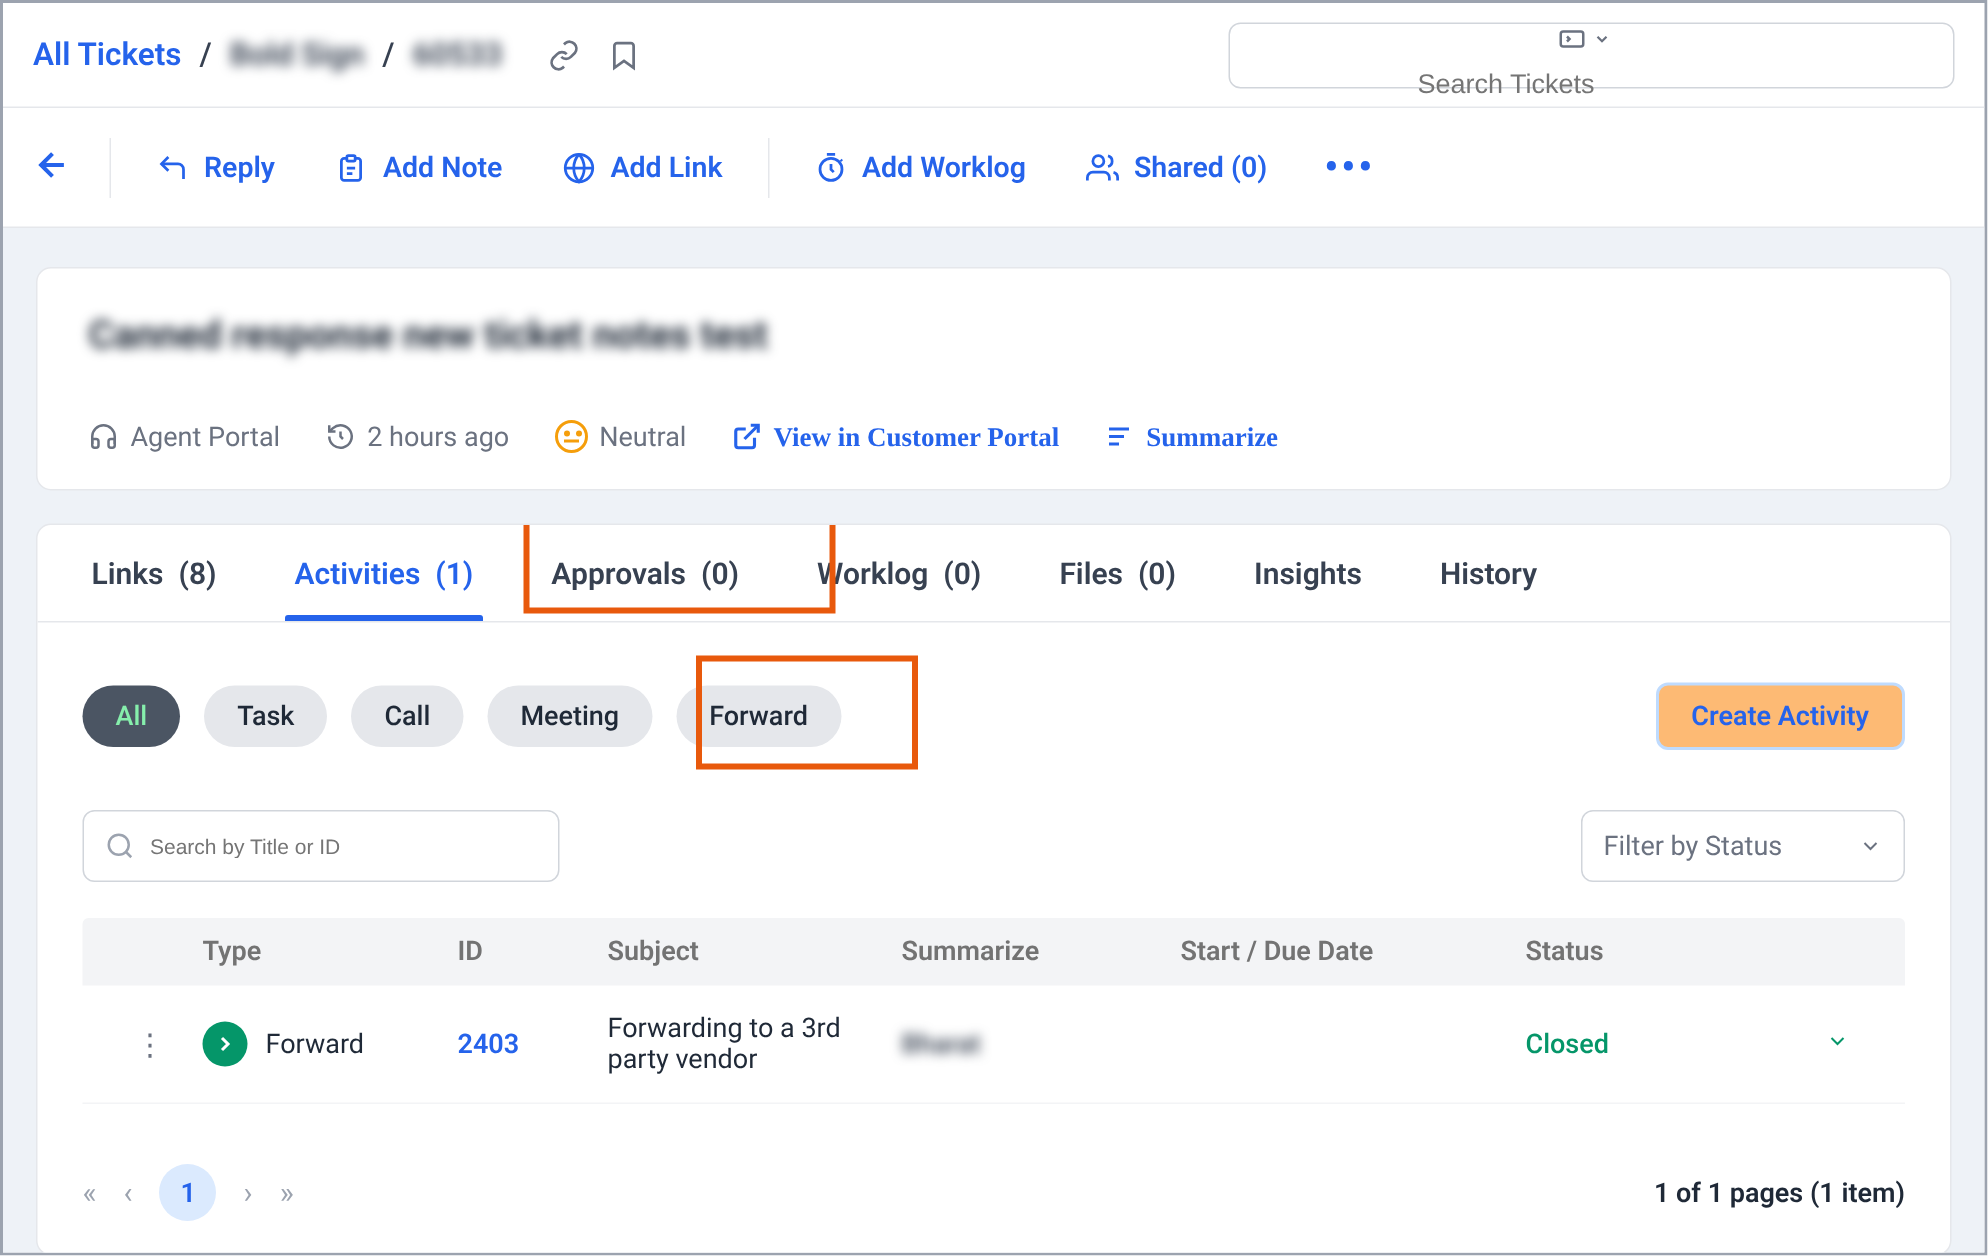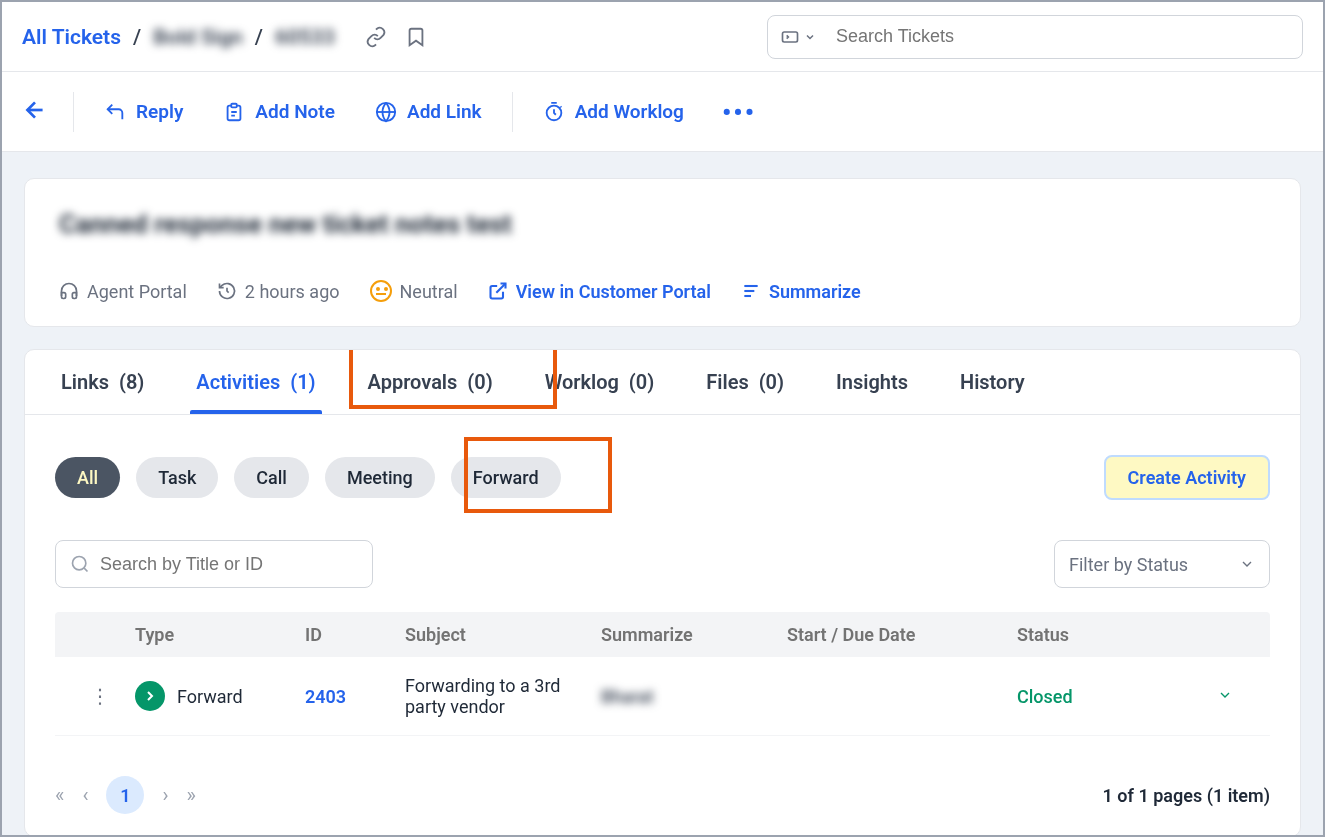--- a/index.html
+++ b/index.html
@@ -7,63 +7,63 @@
   .app-frame { width: 1325px; height: 837px; border: 2px solid #9ca3af; position: relative; overflow: hidden; }
   
   
   .topbar { height: 70px; display: flex; align-items: center; padding: 0 20px; justify-content: space-between; border-bottom: 1px solid #e5e7eb; }
   .breadcrumb { display: flex; align-items: center; gap: 12px; font-size: 21px; font-weight: 600; }
   .breadcrumb a { color: #2563eb; text-decoration: none; }
   .crumb-sep { color: #374151; font-weight: 500; }
   .crumb-blur { filter: blur(4px); color: #374151; user-select:none;}
   .crumb-icons { display:flex; gap:18px; margin-left:18px; }
   .crumb-icon { color:#6b7280; width:22px; height:22px; display:flex; align-items:center; justify-content:center;}
-  .search-box { width: 536px; height: 44px; border:1px solid #d1d5db; border-radius:8px; display:flex; align-items:center; padding:0 12px; gap:10px; color:#9ca3af; }
+  .search-box { width: 484px; height: 44px; border:1px solid #d1d5db; border-radius:8px; display:flex; align-items:center; padding:0 12px; gap:10px; color:#9ca3af;flex-direction:column; }
   .search-box .tkt-icon { display:flex; align-items:center; gap:4px; color:#6b7280; padding-right:10px; }
   .search-box input { border:none; outline:none; font-size:18px; flex:1; color:#374151; background:transparent;}
   
   
   .toolbar { height: 80px; display:flex; align-items:center; padding:0 20px; gap: 20px; border-bottom:1px solid #e5e7eb; }
   .back-btn { color:#2563eb; margin-right: 5px; }
   .vdiv { width:1px; height:40px; background:#e5e7eb; }
   .tool-item { display:flex; align-items:center; gap:10px; color:#2563eb; font-weight:600; font-size:19px; padding:6px 10px; cursor:pointer; white-space:nowrap; }
   .tool-item svg { width:22px; height:22px; }
   .more-dots { color:#2563eb; font-size:26px; letter-spacing:2px; padding:0 8px; cursor:pointer; font-weight:bold;}
 
   
   .content-bg { background:#eef2f7; padding: 26px 22px; min-height: calc(837px - 150px); }
   .ticket-card { background:#fff; border:1px solid #e5e7eb; border-radius:10px; padding: 30px 34px 24px; margin-bottom: 22px; }
   .ticket-title { font-size:26px; font-weight:700; color:#1f2937; filter: blur(4px); user-select:none; }
   .ticket-meta { display:flex; align-items:center; gap:30px; margin-top:41px; font-size:18px; }
   .meta-item { display:flex; align-items:center; gap:8px; color:#6b7280; }
-  .meta-item.link { color:#2563eb; font-weight:600; cursor:pointer; }
+  .meta-item.link { color:#2563eb; font-weight:600; cursor:pointer;font-family:Liberation Serif, serif; }
   .neutral-face { width:22px; height:22px; border:2px solid #f59e0b; border-radius:50%; display:flex; align-items:center; justify-content:center; position:relative; }
   .neutral-face::before { content:""; position:absolute; width:4px; height:4px; background:#f59e0b; border-radius:50%; top:5px; left:4px; box-shadow: 8px 0 0 #f59e0b; }
   .neutral-face::after { content:""; position:absolute; width:10px; height:2px; background:#f59e0b; bottom:5px; }
 
   
   .tabs-card { background:#fff; border:1px solid #e5e7eb; border-radius:10px; overflow:hidden; }
   .tabs-row { display:flex; gap:40px; padding: 0 30px; border-bottom:1px solid #e5e7eb; align-items:center; }
   .tab { padding: 20px 6px; font-size:20px; font-weight:600; color:#374151; cursor:pointer; white-space:nowrap; position:relative; }
   .tab .count { font-weight:600; }
   .tab.active { color:#2563eb; }
   .tab.active::after { content:""; position:absolute; left:0; right:0; bottom:0; height:4px; background:#2563eb; border-radius:2px 2px 0 0; }
   .hl-box { position:absolute; border:4px solid #e8590c; pointer-events:none; }
 
   .tab-body { padding: 40px 30px 20px; }
   .filter-row { display:flex; align-items:center; justify-content:space-between; position:relative;}
   .chips { display:flex; gap:16px; }
   .chip { background:#e5e7eb; border-radius:22px; padding:10px 22px; font-size:18px; font-weight:500; color:#1f2937; cursor:pointer; }
-  .chip.active { background:#4b5563; color:#fef9c3; }
-  .create-btn { border:2px solid #bfdbfe; color:#2563eb; font-weight:600; font-size:18px; padding:10px 22px; border-radius:8px; cursor:pointer; background:#fef9c3;}
+  .chip.active { background:#4b5563; color:#86efac; }
+  .create-btn { border:2px solid #bfdbfe; color:#2563eb; font-weight:600; font-size:18px; padding:10px 22px; border-radius:8px; cursor:pointer; background:#fdba74;}
 
   .controls-row { display:flex; align-items:center; justify-content:space-between; margin-top: 40px; }
   .search-input { width:318px; height:48px; border:1px solid #d1d5db; border-radius:8px; display:flex; align-items:center; gap:10px; padding:0 14px; }
   .search-input svg { color:#9ca3af; }
-  .search-input input { border:none; outline:none; font-size:18px; flex:1; }
+  .search-input input { border:none; outline:none; font-size:14px; flex:1; }
   .status-filter { width:216px; height:48px; border:1px solid #d1d5db; border-radius:8px; display:flex; align-items:center; justify-content:space-between; padding:16px 14px; color:#6b7280; font-size:18px; cursor:pointer; }
 
   
   .table { margin-top: 24px; }
   .thead { display:grid; grid-template-columns: 70px 170px 100px 196px 186px 230px 200px 40px; background:#f3f4f6; border-radius:4px 4px 0 0; padding:12px 10px; font-size:18px; font-weight:600; color:#737373; }
   .trow { display:grid; grid-template-columns: 70px 170px 100px 196px 186px 230px 200px 40px; padding:18px 10px; font-size:18px; border-bottom:1px solid #f3f4f6; align-items:center; }
   .trow .ty { display:flex; align-items:center; gap:12px; }
   .fwd-icon { width:30px; height:30px; background:#059669; border-radius:50%; display:flex; align-items:center; justify-content:center; color:#fff; }
   .trow .idcell { color:#2563eb; font-weight:600; cursor:pointer; }
   .trow .status { color:#059669; font-weight:500; }
@@ -148,20 +148,28 @@
         <span>Add Link</span>
       </div>
     <div class="vdiv"></div>
     <div class="tool-item">
         <svg viewBox="0 0 24 24" fill="none" stroke="currentColor" stroke-width="2">
           <circle cx="12" cy="13" r="8"></circle>
           <path d="M12 9v4l2 2M9 2h6"></path>
           <path d="M19 6l1 1"></path>
         </svg>
         <span>Add Worklog</span>
+      </div>
+    <div class="tool-item">
+        <svg viewBox="0 0 24 24" fill="none" stroke="currentColor" stroke-width="2">
+          <path d="M17 21v-2a4 4 0 0 0-4-4H5a4 4 0 0 0-4 4v2"></path>
+          <circle cx="9" cy="7" r="4"></circle>
+          <path d="M23 21v-2a4 4 0 0 0-3-3.87M16 3.13a4 4 0 0 1 0 7.75"></path>
+        </svg>
+        <span>Shared (0)</span>
       </div>
     <span class="more-dots">•••</span>
   </div>
 
   <div class="content-bg">
     <div class="ticket-card">
       <div class="ticket-title">Canned response new ticket notes test</div>
       <div class="ticket-meta">
         <div class="meta-item">
             <svg width="20" height="20" viewBox="0 0 24 24" fill="none" stroke="currentColor" stroke-width="2">

